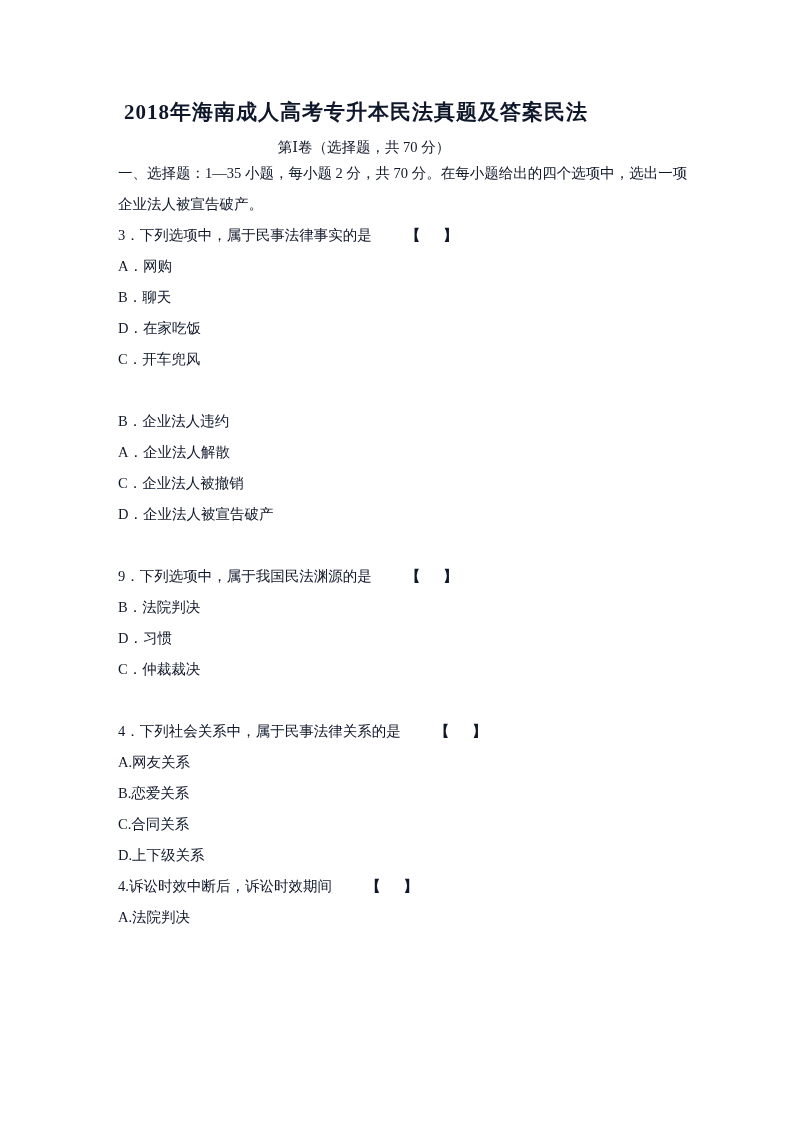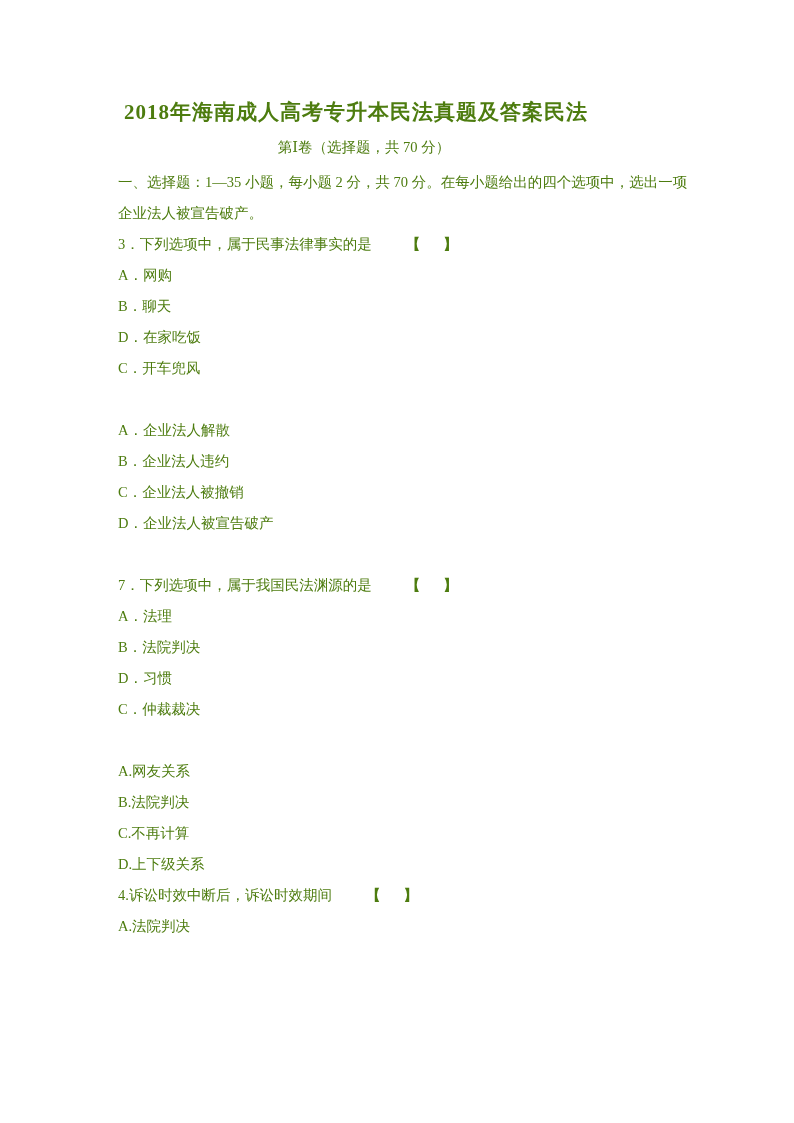--- a/index.html
+++ b/index.html
@@ -5,21 +5,21 @@
   html, body {
     margin: 0;
     padding: 0;
     background: #ffffff;
   }
   .page {
     position: relative;
     width: 712px;
     height: 1123px;
     background: #ffffff;
-    color: #4d7c0f;
+    color: #0f172a;
     font-family: "Liberation Serif", "DejaVu Serif", serif;
     overflow: hidden;
   }
   .doc-title {
     margin: 0;
     padding-top: 97px;
     font-size: 21px;
     line-height: 30px;
     font-weight: bold;
     text-align: center;
@@ -28,21 +28,20 @@
   }
   .doc-subtitle {
     margin-top: 9px;
     font-size: 14.5px;
     line-height: 22px;
     text-align: center;
     white-space: nowrap;
     padding-left: 16px;
   }
   .doc-content {
-    margin-top: 9px;
     padding-left: 118px;
     padding-right: 90px;
     font-size: 14.5px;
   }
   .line {
     margin: 0;
     height: 31px;
     line-height: 31px;
     white-space: nowrap;
   }
@@ -78,38 +77,38 @@
 
     <section class="question gap-after">
       <p class="line"><span>3．下列选项中，属于民事法律事实的是</span><span class="bracket"><span>【</span><span class="bracket-gap"></span><span>】</span></span></p>
       <p class="line">A．网购</p>
       <p class="line">B．聊天</p>
       <p class="line">D．在家吃饭</p>
       <p class="line">C．开车兜风</p>
     </section>
 
     <section class="question gap-after">
+      <p class="line">B．企业法人违约</p>
       <p class="line">A．企业法人解散</p>
-      <p class="line">B．企业法人违约</p>
       <p class="line">C．企业法人被撤销</p>
       <p class="line">D．企业法人被宣告破产</p>
     </section>
 
     <section class="question gap-after">
-      <p class="line"><span>7．下列选项中，属于我国民法渊源的是</span><span class="bracket"><span>【</span><span class="bracket-gap"></span><span>】</span></span></p>
-      <p class="line">A．法理</p>
+      <p class="line"><span>9．下列选项中，属于我国民法渊源的是</span><span class="bracket"><span>【</span><span class="bracket-gap"></span><span>】</span></span></p>
       <p class="line">B．法院判决</p>
       <p class="line">D．习惯</p>
       <p class="line">C．仲裁裁决</p>
     </section>
 
     <section class="question">
+      <p class="line"><span>4．下列社会关系中，属于民事法律关系的是</span><span class="bracket"><span>【</span><span class="bracket-gap"></span><span>】</span></span></p>
       <p class="line">A.网友关系</p>
-      <p class="line">B.法院判决</p>
-      <p class="line">C.不再计算</p>
+      <p class="line">B.恋爱关系</p>
+      <p class="line">C.合同关系</p>
       <p class="line">D.上下级关系</p>
     </section>
 
     <section class="question">
       <p class="line"><span>4.诉讼时效中断后，诉讼时效期间</span><span class="bracket"><span>【</span><span class="bracket-gap"></span><span>】</span></span></p>
       <p class="line">A.法院判决</p>
     </section>
 
   </div>
 </div>

